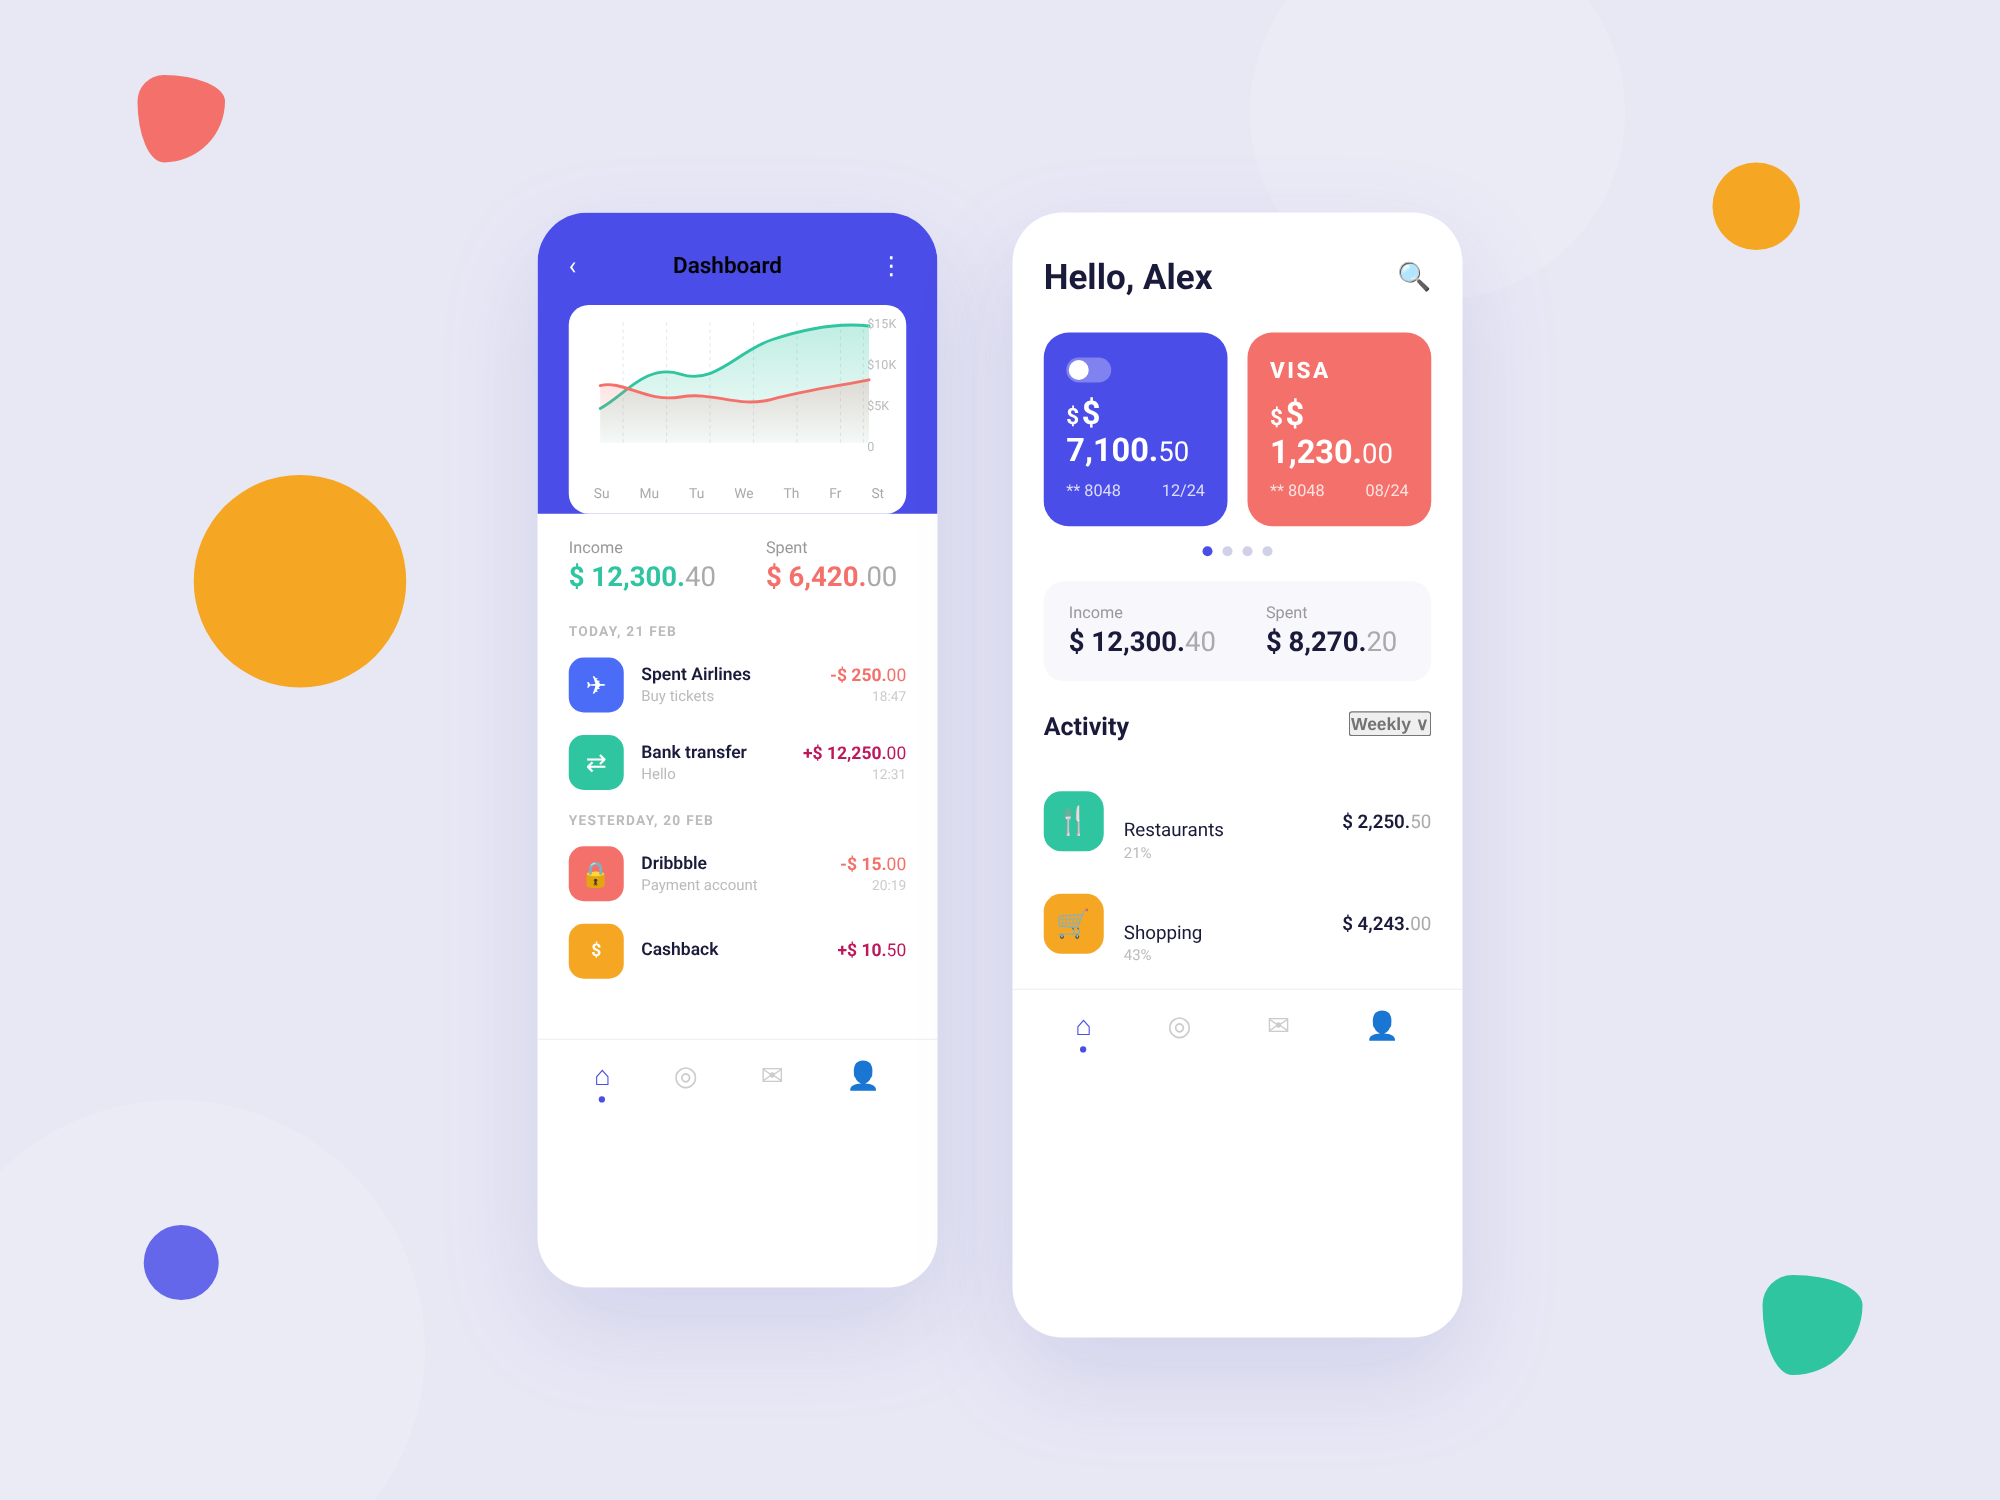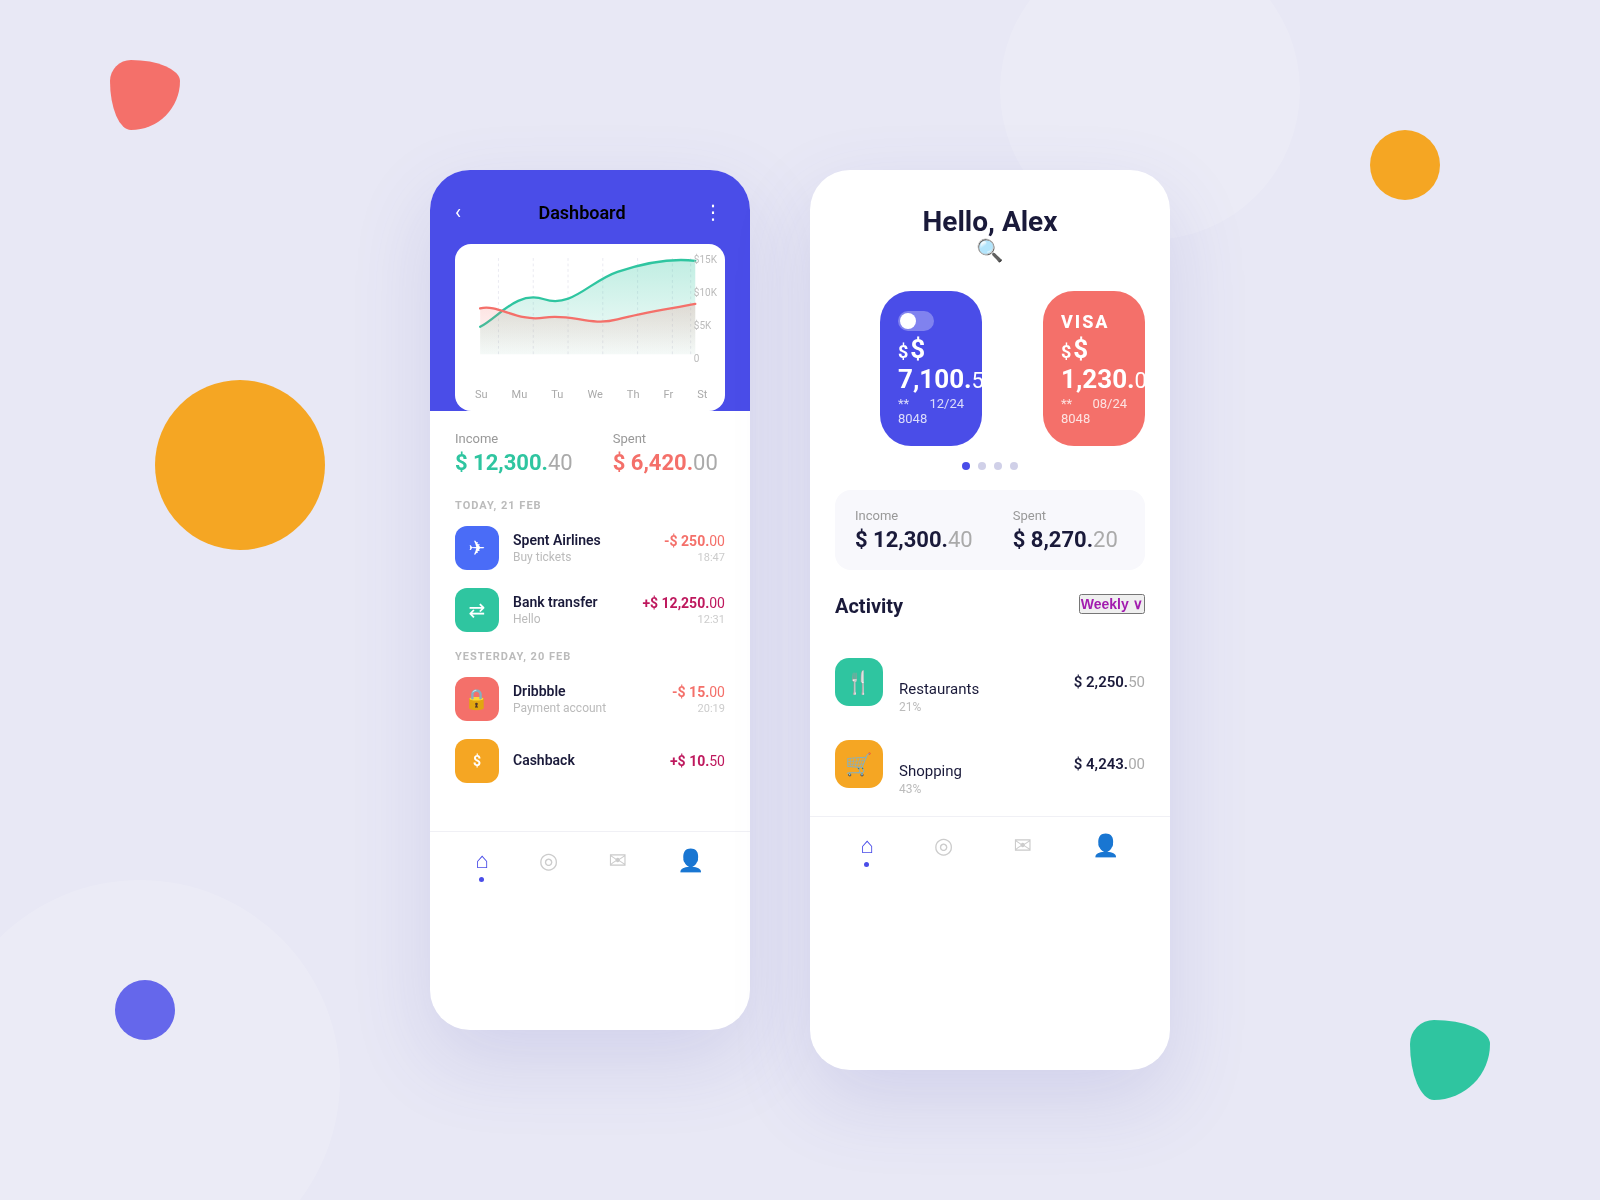--- a/index.html
+++ b/index.html
@@ -270,21 +270,20 @@
 
     .phone-right-body {
       padding: 35px 25px 0 25px;
     }
 
     .hello-row {
       display: flex;
       align-items: center;
       justify-content: space-between;
       margin-bottom: 28px;
-      flex-direction: column;
     }
 
     .hello-title {
       font-size: 28px;
       font-weight: 700;
       color: #1a1a3a;
     }
 
     .search-icon-btn {
       font-size: 22px;
@@ -295,30 +294,29 @@
     
     .cards-row {
       display: flex;
       gap: 16px;
       margin-bottom: 16px;
       position: relative;
     }
 
     .card {
       flex: 1;
-      border-radius: 31px;
+      border-radius: 20px;
       padding: 20px 18px;
       color: white;
       min-height: 155px;
       display: flex;
       flex-direction: column;
       justify-content: space-between;
       position: relative;
       overflow: hidden;
-      margin-left: 45px;
     }
 
     .card-blue { background: #4a4de8; }
     .card-red { background: #f4706a; }
 
     .card-top {
       display: flex;
       align-items: center;
     }
 
@@ -394,21 +392,21 @@
     }
 
     .activity-title {
       font-size: 20px;
       font-weight: 700;
       color: #1a1a3a;
     }
 
     .weekly-btn {
       font-size: 14px;
-      color: #a21caf;
+      color: #737373;
       font-weight: 600;
       cursor: pointer;
       display: flex;
       align-items: center;
       gap: 4px;
     }
 
     .activity-item {
       display: flex;
       align-items: center;

